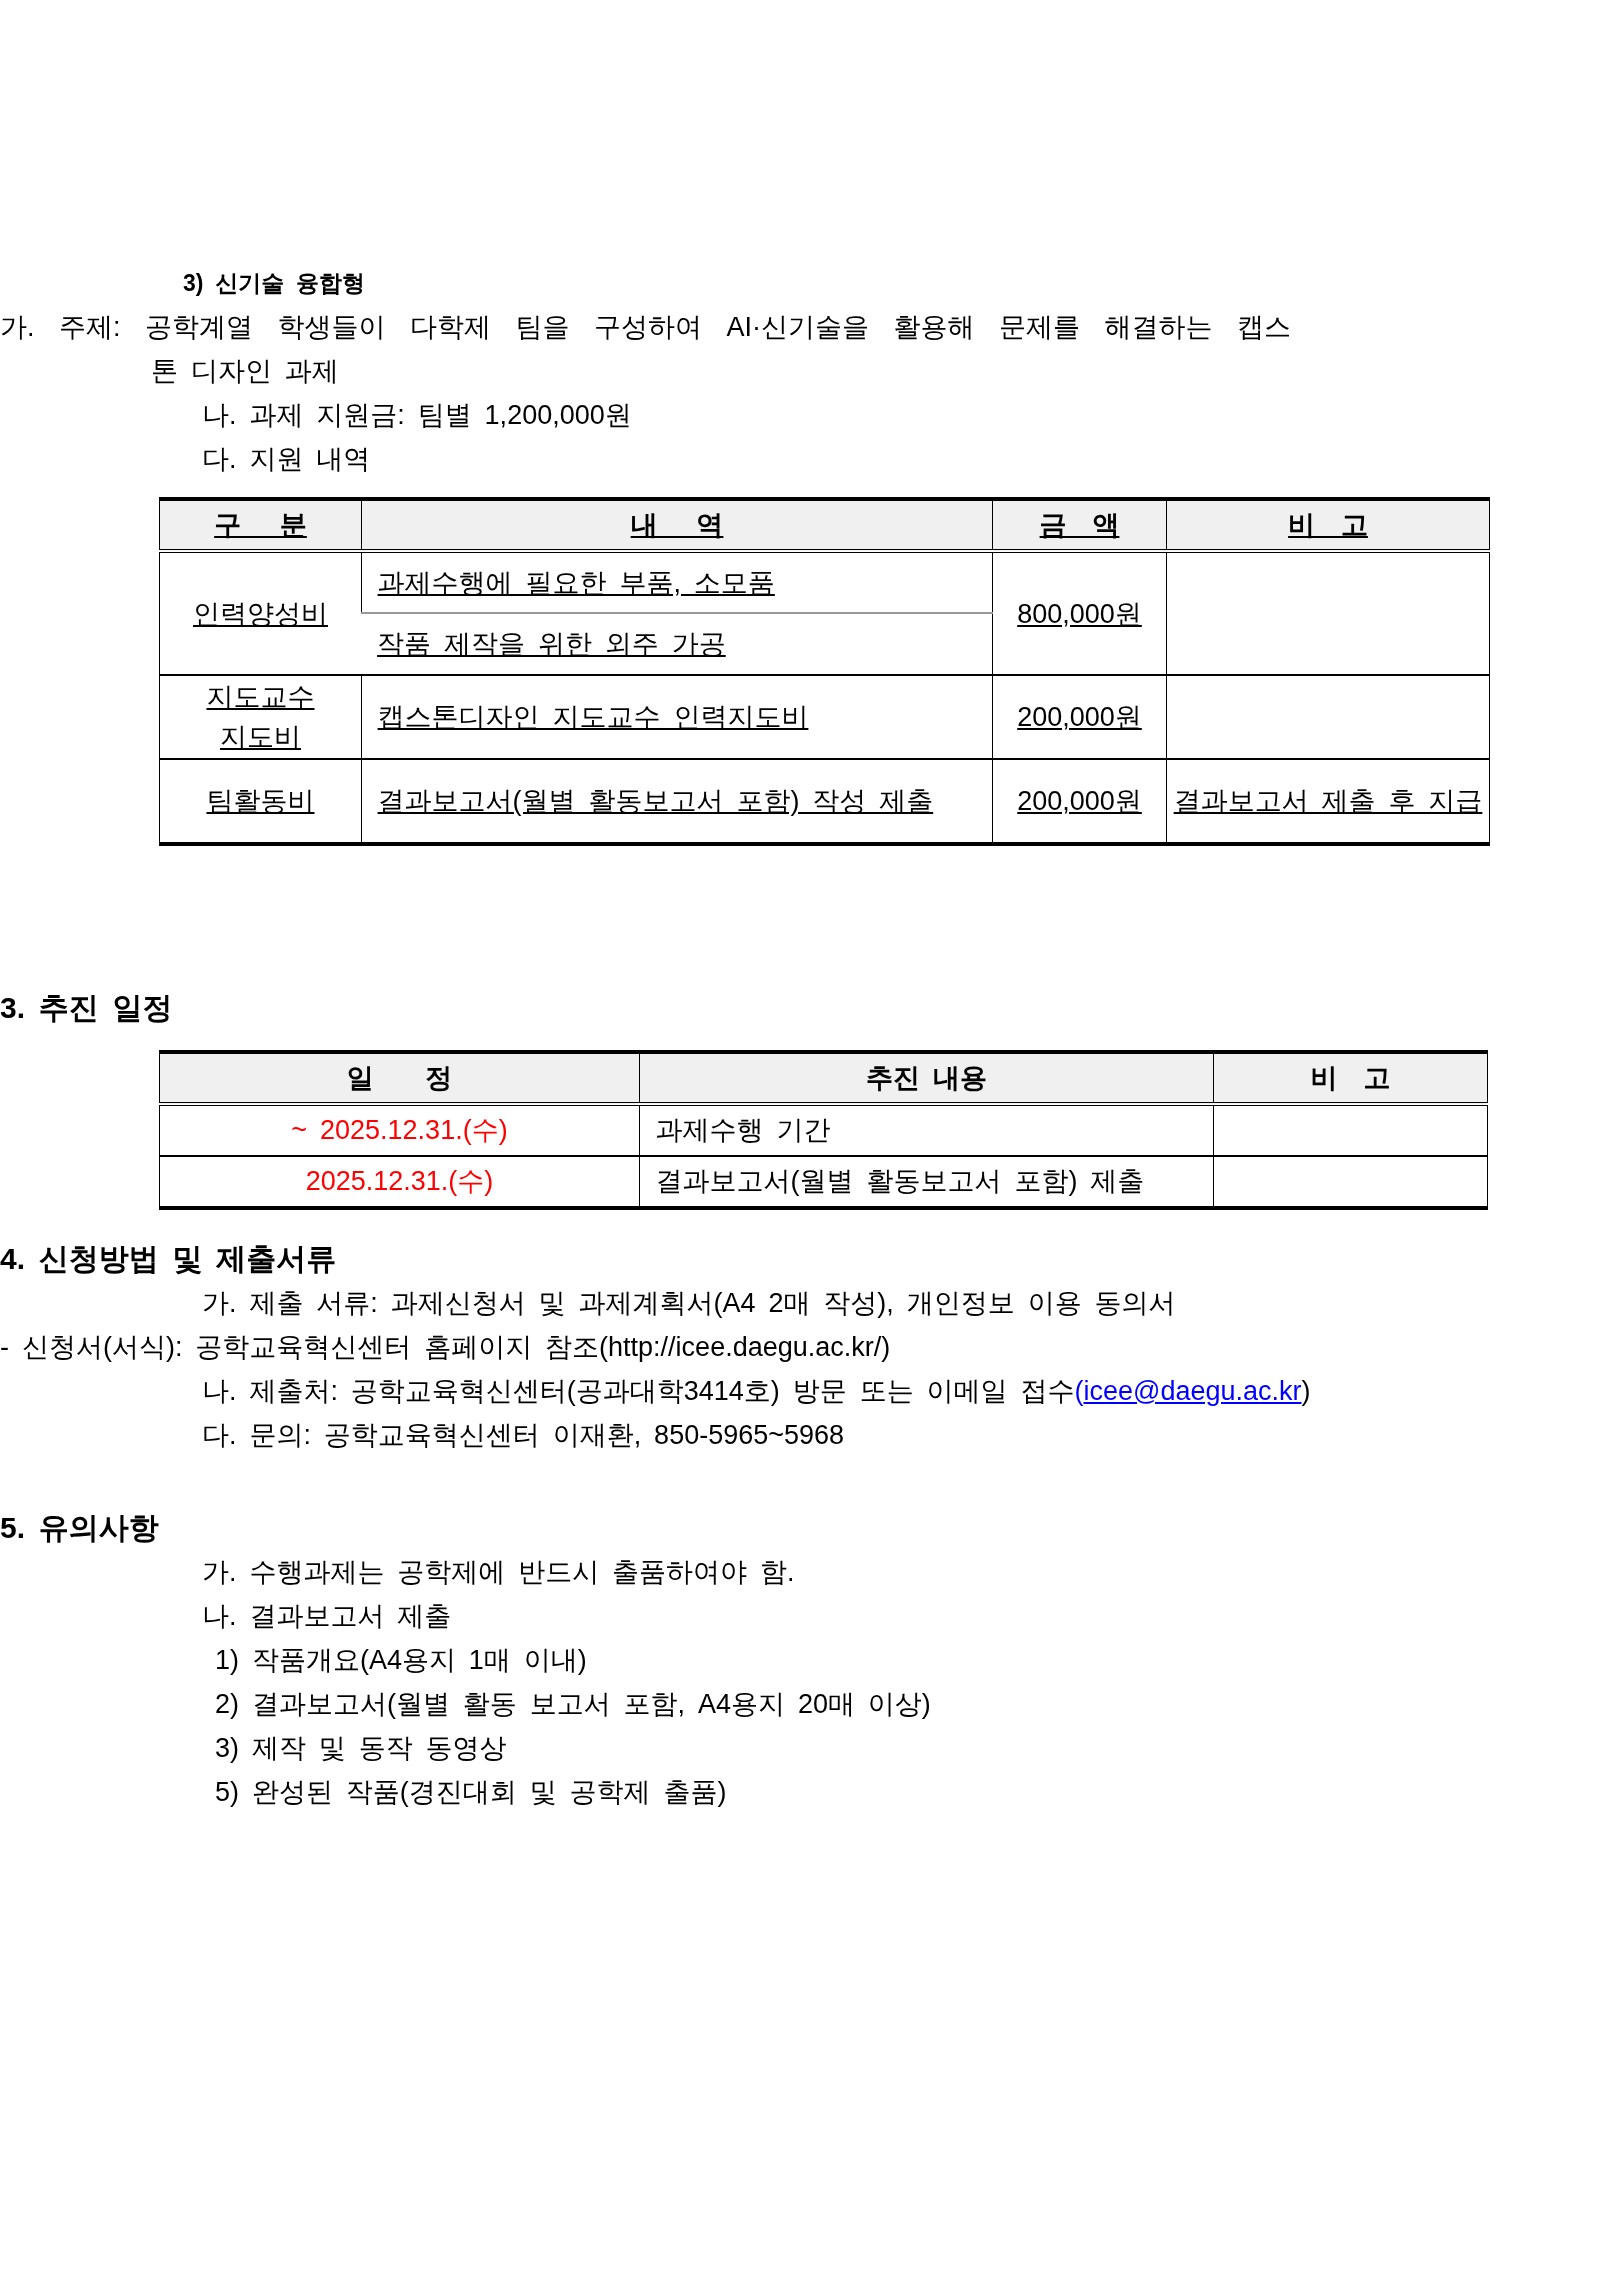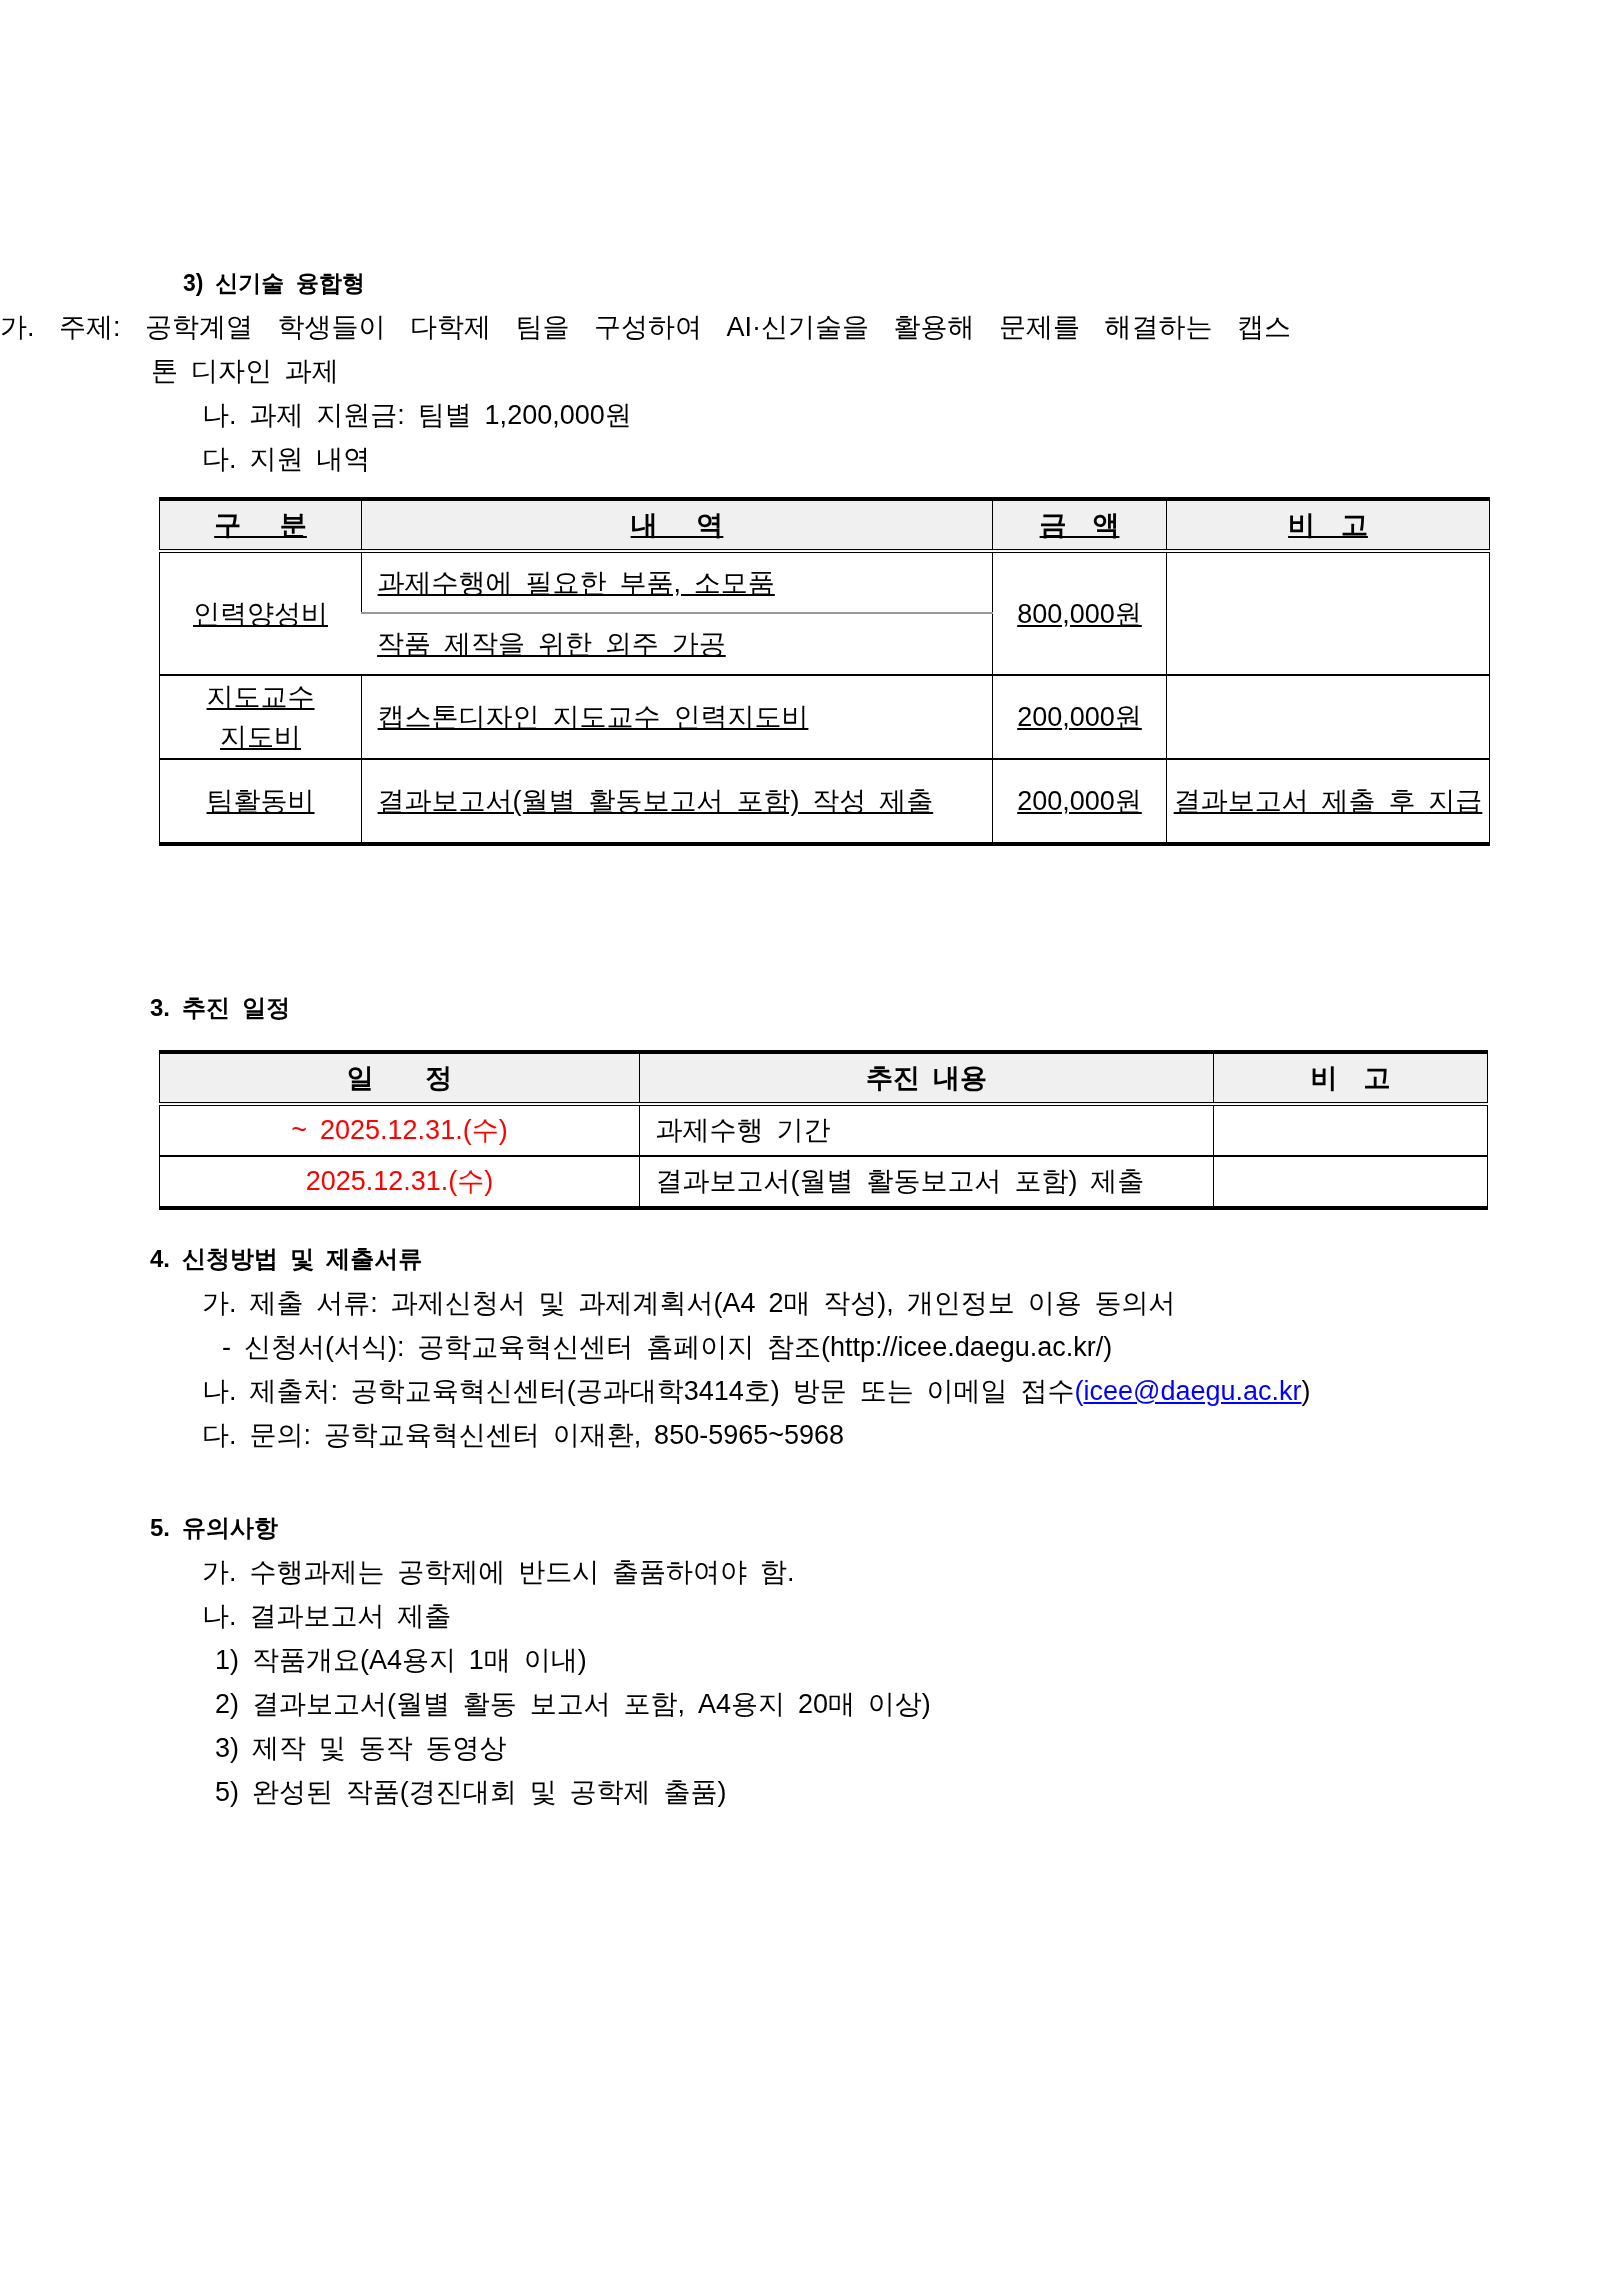--- a/index.html
+++ b/index.html
@@ -59,23 +59,22 @@
   td.detail { text-align: left; padding-left: 15.6px; }
   td.amount { text-align: center; }
   td.note { text-align: center; padding: 0; }
   .budget-r1a td { height: 62px; }
   .budget-r1b td { height: 62px; border-top: 2px solid #999999; }
   .budget-r2 td { height: 81px; }
   .budget-r3 td { height: 85px; }
   .cat-line { line-height: 40px; text-align: center; }
 
   .h-section {
-    margin-left: 150px;
-    font-weight: bold;
-    font-size: 24px;
+    font-weight: bold;
+    font-size: 30px;
   }
   .h-sched { margin-top: 140px; }
   .h-apply { margin-top: 27px; }
   .h-notes { margin-top: 49px; }
 
   .sched-table {
     margin: 19.6px 0 0 159px;
     width: 1327px;
     border-top: 4.6px solid #000;
     border-bottom: 4.6px solid #000;
@@ -94,21 +93,21 @@
   }
   .sched-table td {
     height: 52px;
     border-left: 1.3px solid #000;
     border-top: 2px solid #000;
   }
   .sched-table th:first-child, .sched-table td:first-child { border-left: none; }
   td.date { color: #FF0000; text-align: center; white-space: pre; }
   td.content { text-align: left; padding-left: 15.6px; }
 
-  .line-dash { margin-left: 222px; }
+  .line-dash { }
   .line-sub { margin-left: 215px; }
   .email-link {
     color: #0000FF;
     text-decoration: underline;
     cursor: pointer;
   }
   .blue-paren { color: #0000FF; text-decoration: none; }
 </style>
 </head>
 <body>

